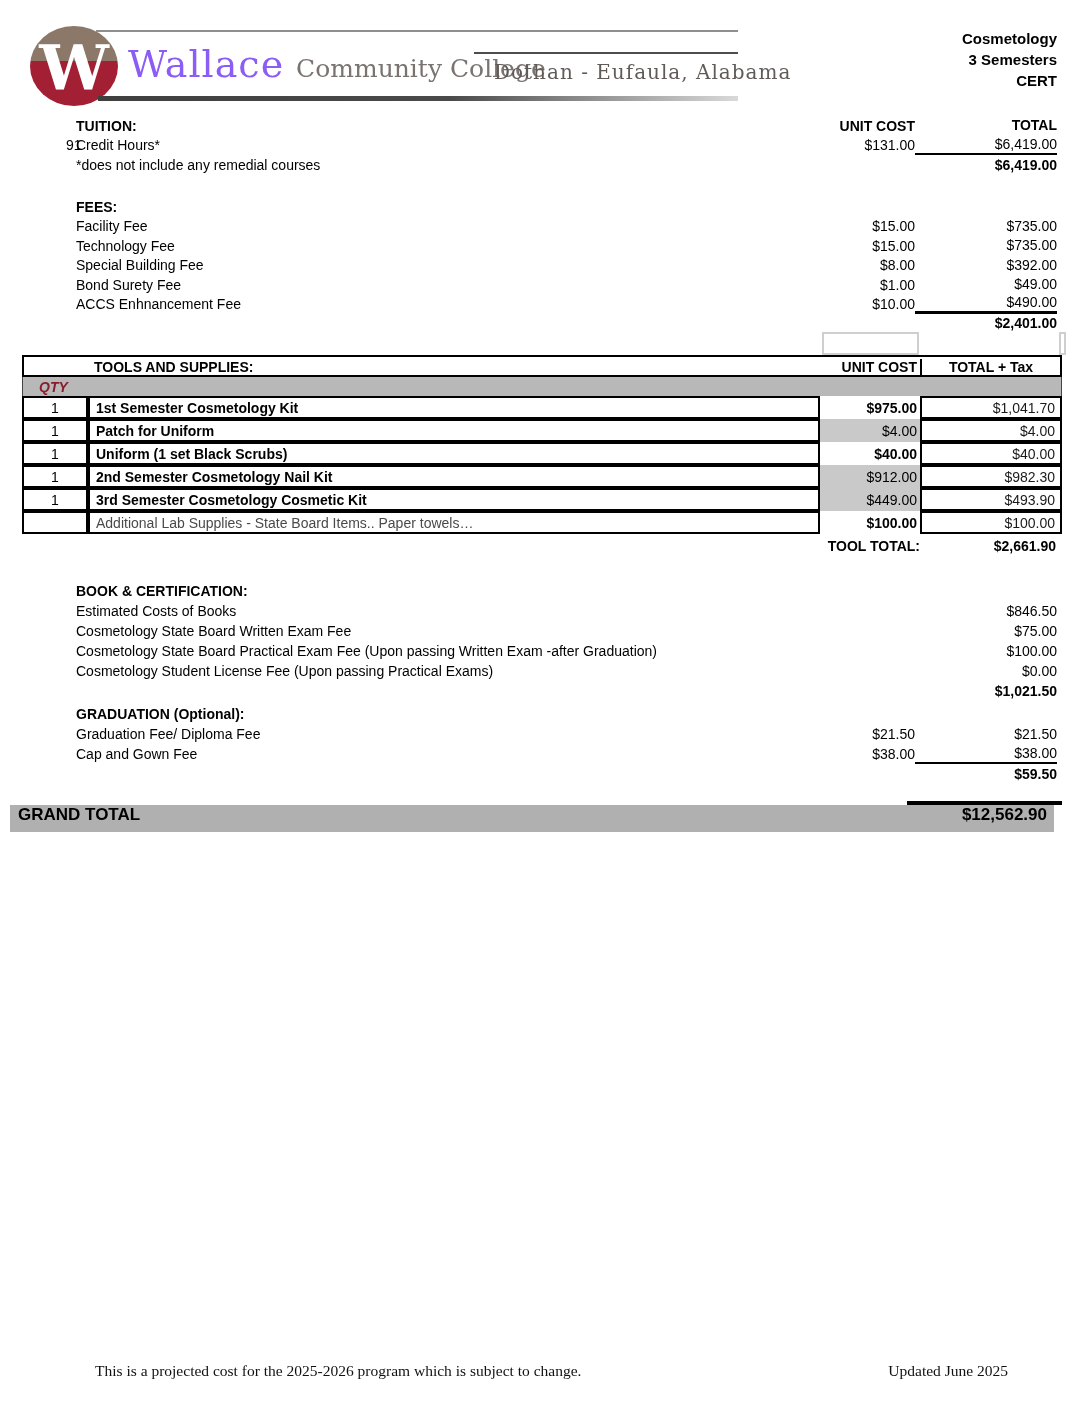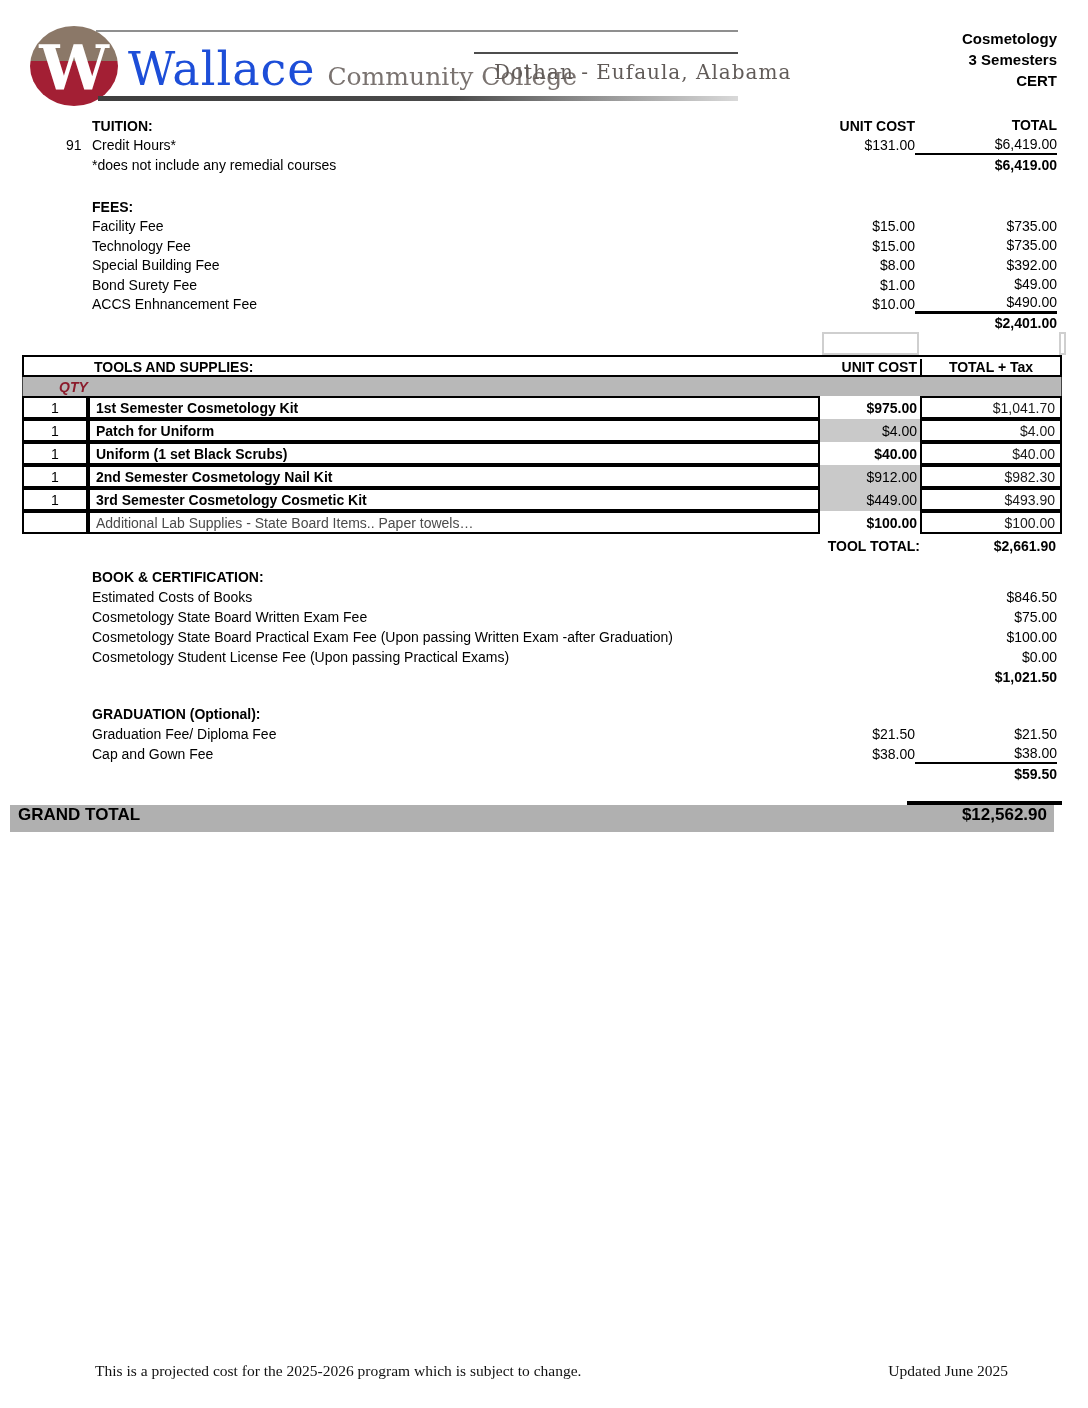--- a/index.html
+++ b/index.html
@@ -21,61 +21,61 @@
     position: absolute; left: 6px; top: 0; width: 88px; height: 80px;
     border-radius: 50%;
     background: linear-gradient(#8b7868 0%, #8b7868 44%, #a31f34 44%, #a31f34 100%);
     display: flex; align-items: center; justify-content: center;
   }
   .logo-w {
     font-family: "DejaVu Serif", "Liberation Serif", serif;
     color: #fff; font-size: 62px; line-height: 1; margin-top: 4px; font-weight: bold;
   }
   .logo-title { position: absolute; left: 104px; top: 16px; white-space: nowrap; }
-  .logo-wallace { font-family: "DejaVu Serif", "Liberation Serif", serif; font-size: 46px; color: #1d4ed8; letter-spacing: 1px; }
+  .logo-wallace { font-family: "DejaVu Serif", "Liberation Serif", serif; font-size: 38px; color: #8b5cf6; letter-spacing: 1px; }
   .logo-cc { font-family: "DejaVu Serif", "Liberation Serif", serif; font-size: 25px; color: #7a7370; margin-left: 8px; }
   .hdr-bar { position: absolute; left: 74px; top: 70px; width: 640px; height: 5px;
     background: linear-gradient(to right, #3f3f3f 0%, #4a4a4a 55%, #d9d9d9 100%); }
   .hdr-line2 { position: absolute; left: 450px; top: 26px; width: 264px; height: 2px; background: #4d4d4d; }
   .logo-loc { position: absolute; left: 470px; top: 34px; font-family: "DejaVu Serif", "Liberation Serif", serif;
     font-size: 20px; color: #615b58; letter-spacing: 1px; white-space: nowrap; }
 
   .program-block { position: absolute; top: 28px; right: 31px; text-align: right;
     font-weight: bold; font-size: 15px; line-height: 21px; }
 
   
   .section { position: absolute; left: 0; right: 0; }
   .line { display: flex; align-items: center; height: 19.5px; position: relative; }
   .line.h20 { height: 20px; }
-  .lbl { flex: 1; padding-left: 92px; white-space: nowrap; }
+  .lbl { flex: 1; padding-left: 60px; white-space: nowrap; margin-left: 16px; }
   .unit { width: 100px; text-align: right; white-space: nowrap; }
   .total { width: 142px; text-align: right; margin-right: 31px; white-space: nowrap; padding-bottom: 1px; }
   .b { font-weight: bold; }
   .ul2 { border-bottom: 2px solid #000; }
   .ul3 { border-bottom: 3px solid #000; }
   .qty49 { position: absolute; left: 66px; top: 0; height: 100%; display: flex; align-items: center; }
 
   #tuition { top: 116px; }
   #fees { top: 197px; }
-  #books { top: 567px; }
+  #books { top: 581px; }
   #grad  { top: 704px; }
 
   
   .empty-box { position: absolute; left: 822px; top: 332px; width: 97px; height: 23px; border: 2px solid #cfcfcf; }
   .empty-box2 { position: absolute; left: 1059px; top: 332px; width: 7px; height: 23px; border: 2px solid #cfcfcf; }
 
   
   #tools { position: absolute; top: 355px; left: 22px; width: 1040px; }
   .t-head { display: flex; align-items: flex-end; height: 22px; border: 2px solid #000; font-weight: bold; }
   .t-title { flex: 1; padding-left: 70px; display: flex; align-items: center; }
   .t-unit { width: 100px; display: flex; align-items: center; justify-content: flex-end; padding-right: 3px; }
   .t-totalhead { width: 140px; border-left: 2px solid #000; display: flex; align-items: center; justify-content: center; }
   .qty-bar { height: 19px; background: #b8b8b8; border-left: 1px solid #444; border-right: 1px solid #444;
     display: flex; align-items: center; }
-  .qty-bar span { color: #8b1c2c; font-weight: bold; font-style: italic; padding-left: 16px; font-size: 14px; margin-left: 20px; }
+  .qty-bar span { color: #8b1c2c; font-weight: bold; font-style: italic; padding-left: 16px; font-size: 14px; }
   .t-row { display: flex; height: 23px; }
   .c-qty { width: 66px; border: 2px solid #000; display: flex; align-items: center; justify-content: center; background: #fff; }
   .c-desc { width: 732px; border: 2px solid #000; display: flex; align-items: center; padding-left: 6px;
     font-weight: bold; background: #fff; white-space: nowrap; overflow: hidden; }
   .c-unit { width: 100px; display: flex; align-items: center; justify-content: flex-end; padding-right: 3px; padding-left: 44px; }
   .c-unit.gray { background: #c9c9c9; }
   .c-total { width: 142px; border: 2px solid #000; display: flex; align-items: center; justify-content: flex-end;
     padding-right: 5px; background: #fff; color: #1a1a1a; }
   .t-row.light .c-desc { font-weight: normal; color: #4a4a4a; }
   .tool-total { display: flex; height: 23px; align-items: center; justify-content: flex-end; font-weight: bold; }

